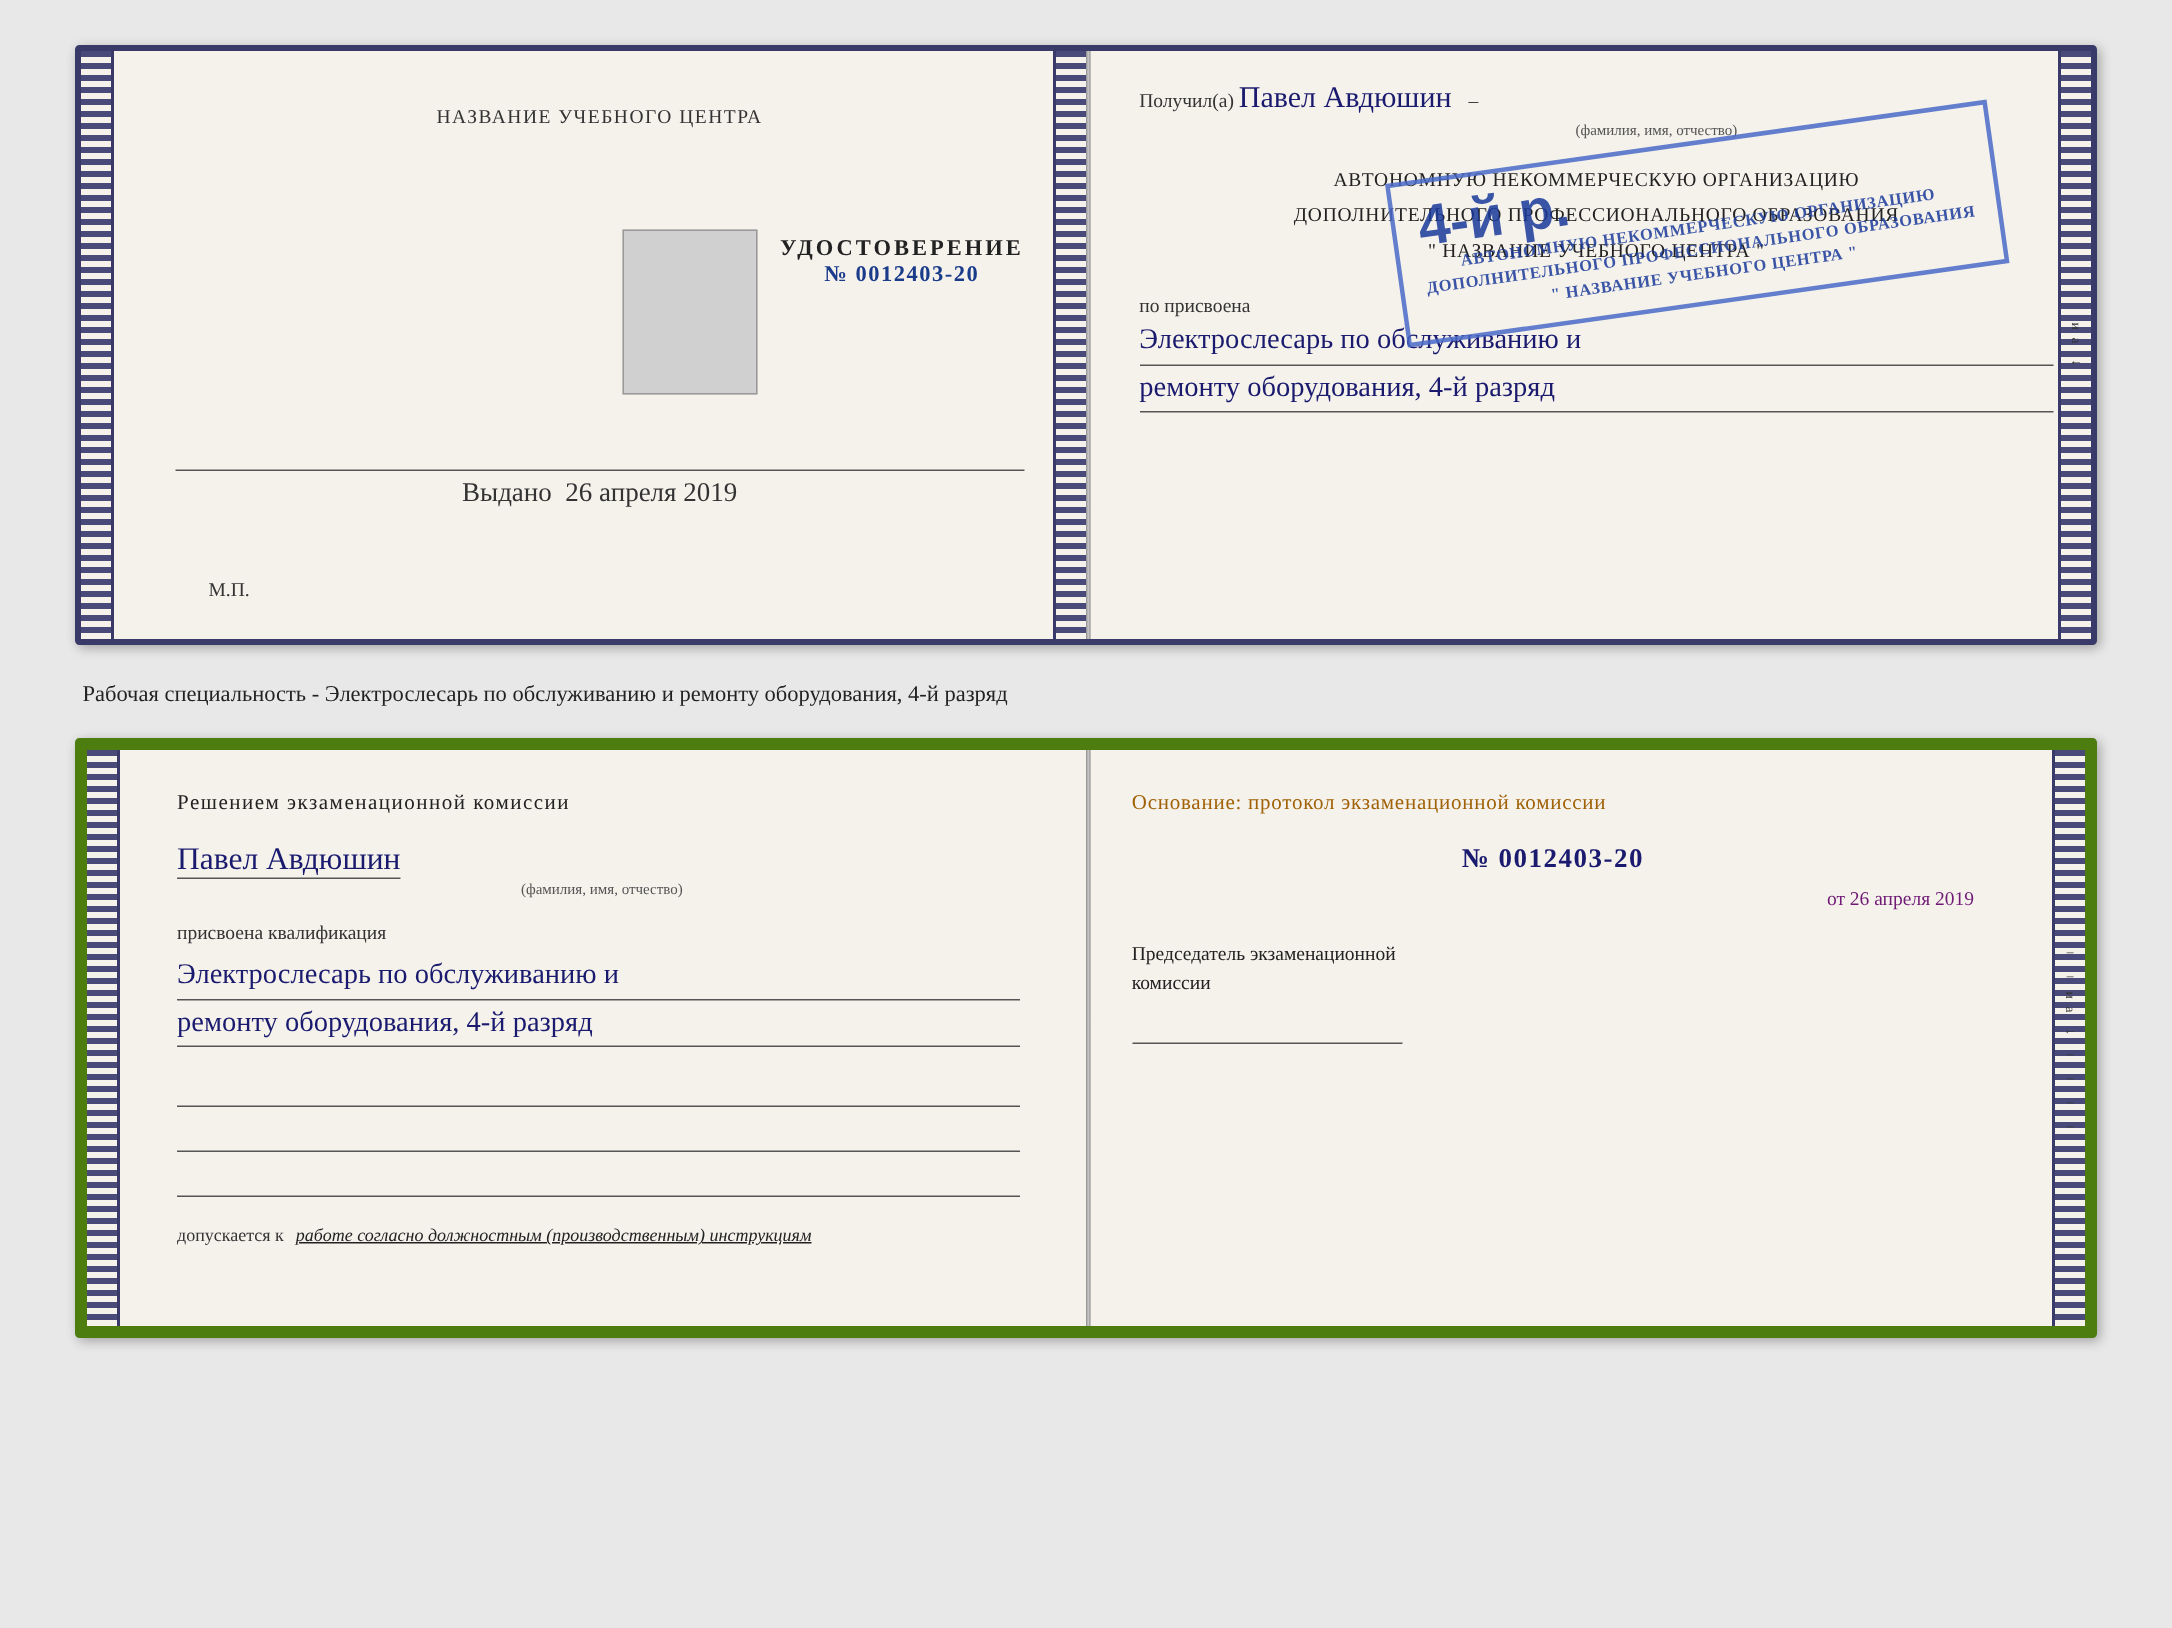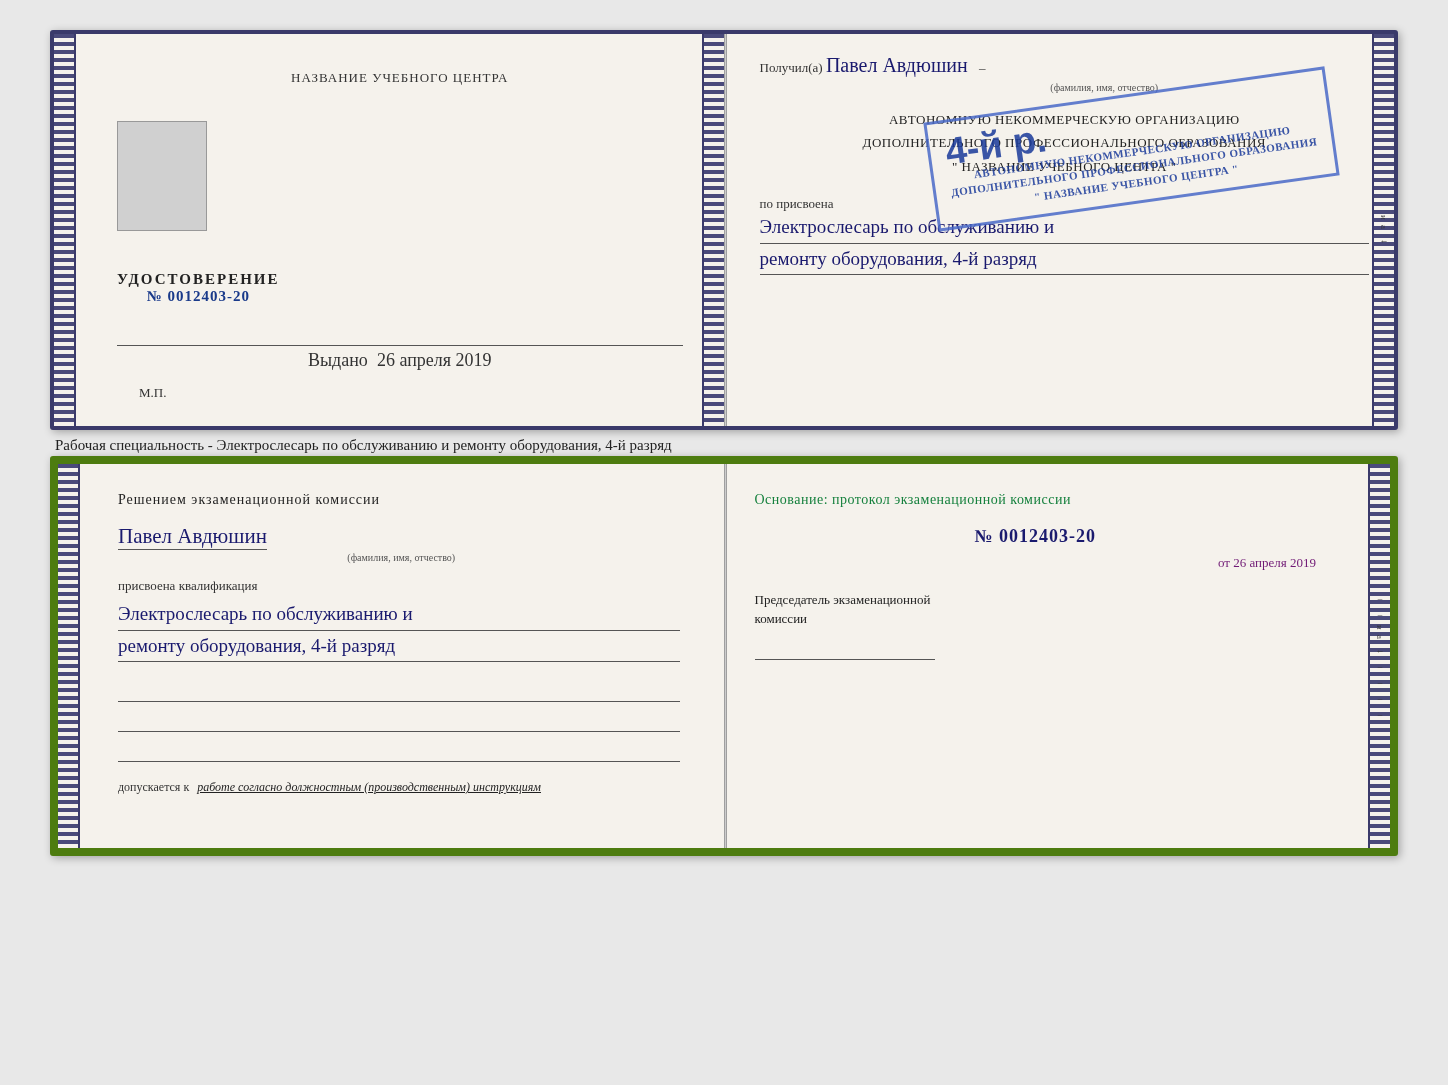--- a/index.html
+++ b/index.html
@@ -7,20 +7,21 @@
       background: #e8e8e8;
       font-family: 'Times New Roman', Times, serif;
       padding: 20px;
       min-height: 1085px;
       width: 1448px;
     }
 
     .page-wrapper {
       display: flex;
       flex-direction: column;
+      gap: 18px;
       padding: 10px 30px;
     }
 
     
     .doc-top {
       display: flex;
       background: #f5f2ec;
       border: 4px solid #3a3a6a;
       border-radius: 3px;
       min-height: 400px;
@@ -335,21 +336,21 @@
 
     .italic-underline {
       font-style: italic;
       text-decoration: underline;
       color: #222;
     }
 
     .osnov-title {
       font-size: 14px;
       letter-spacing: 0.5px;
-      color: #15803d;
+      color: #a16207;
       line-height: 1.6;
     }
 
     .protocol-number {
       font-size: 18px;
       font-weight: bold;
       color: #1a1a6e;
       letter-spacing: 1px;
       margin-top: 15px;
       text-align: center;
@@ -406,21 +407,21 @@
   <div class="doc-top">
 
     <div class="doc-left">
       <div class="binding-strip-left"></div>
       <div class="binding-strip-right"></div>
 
       <div class="left-content">
         <div class="center-title">НАЗВАНИЕ УЧЕБНОГО ЦЕНТРА</div>
 
         <div style="display:flex; flex-direction:column; align-items:center; gap:10px; width:100%;">
-          <div style="display:flex; align-items:flex-start; gap:15px; width:100%; justify-content:flex-end; margin-top:10px;flex-direction:column;">
+          <div style="display:flex; align-items:flex-start; gap:15px; width:100%; justify-content:flex-end; margin-top:10px;">
             <div class="photo-placeholder"></div>
             <div class="cert-title-block" style="margin-top:15px;">
               <div class="cert-title">УДОСТОВЕРЕНИЕ</div>
               <div class="cert-number">№ 0012403-20</div>
             </div>
           </div>
 
           <div style="width:100%; text-align:center; margin-top:10px;">
             <div class="issued-line">
               <span>Выдано</span>&nbsp;

